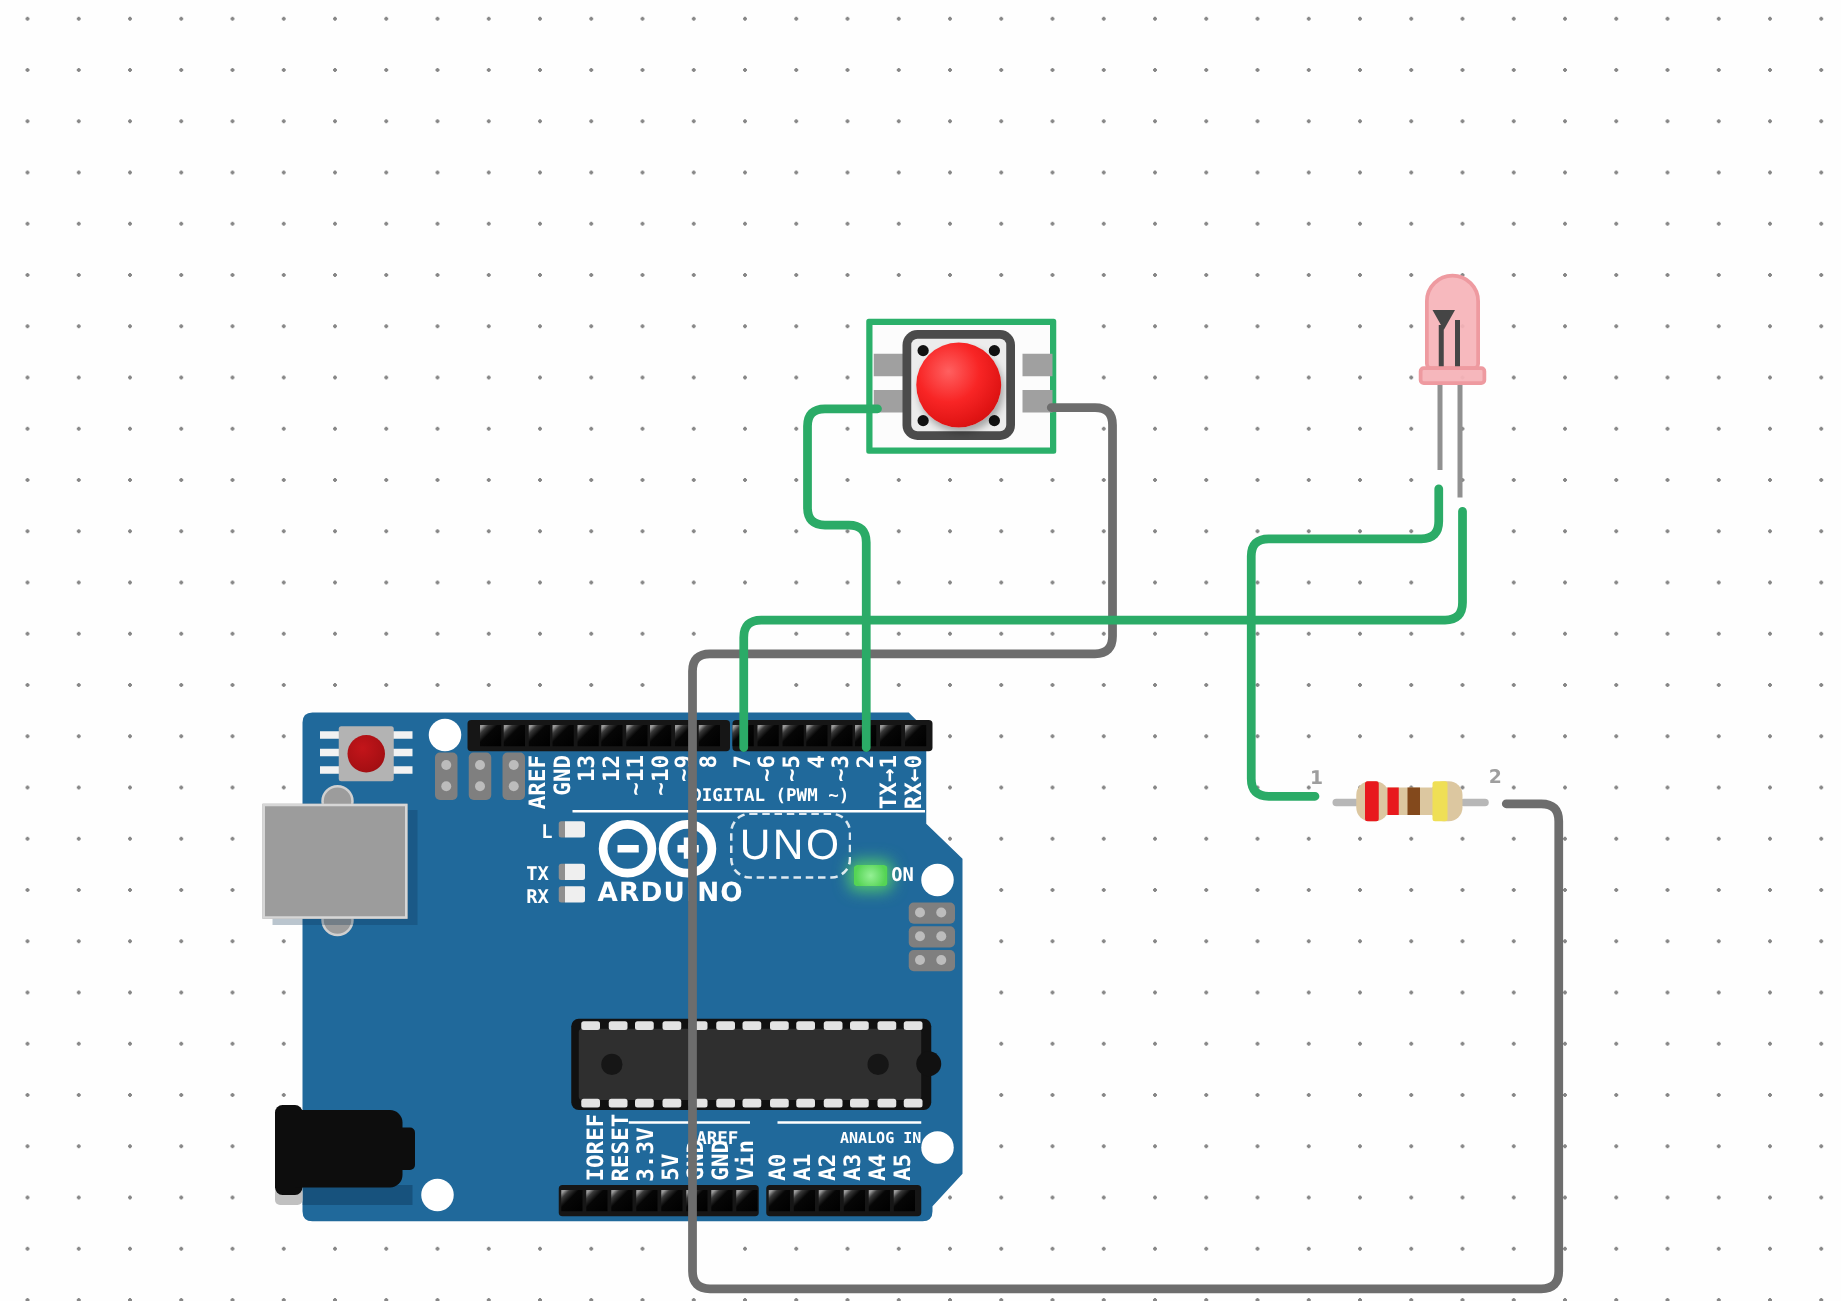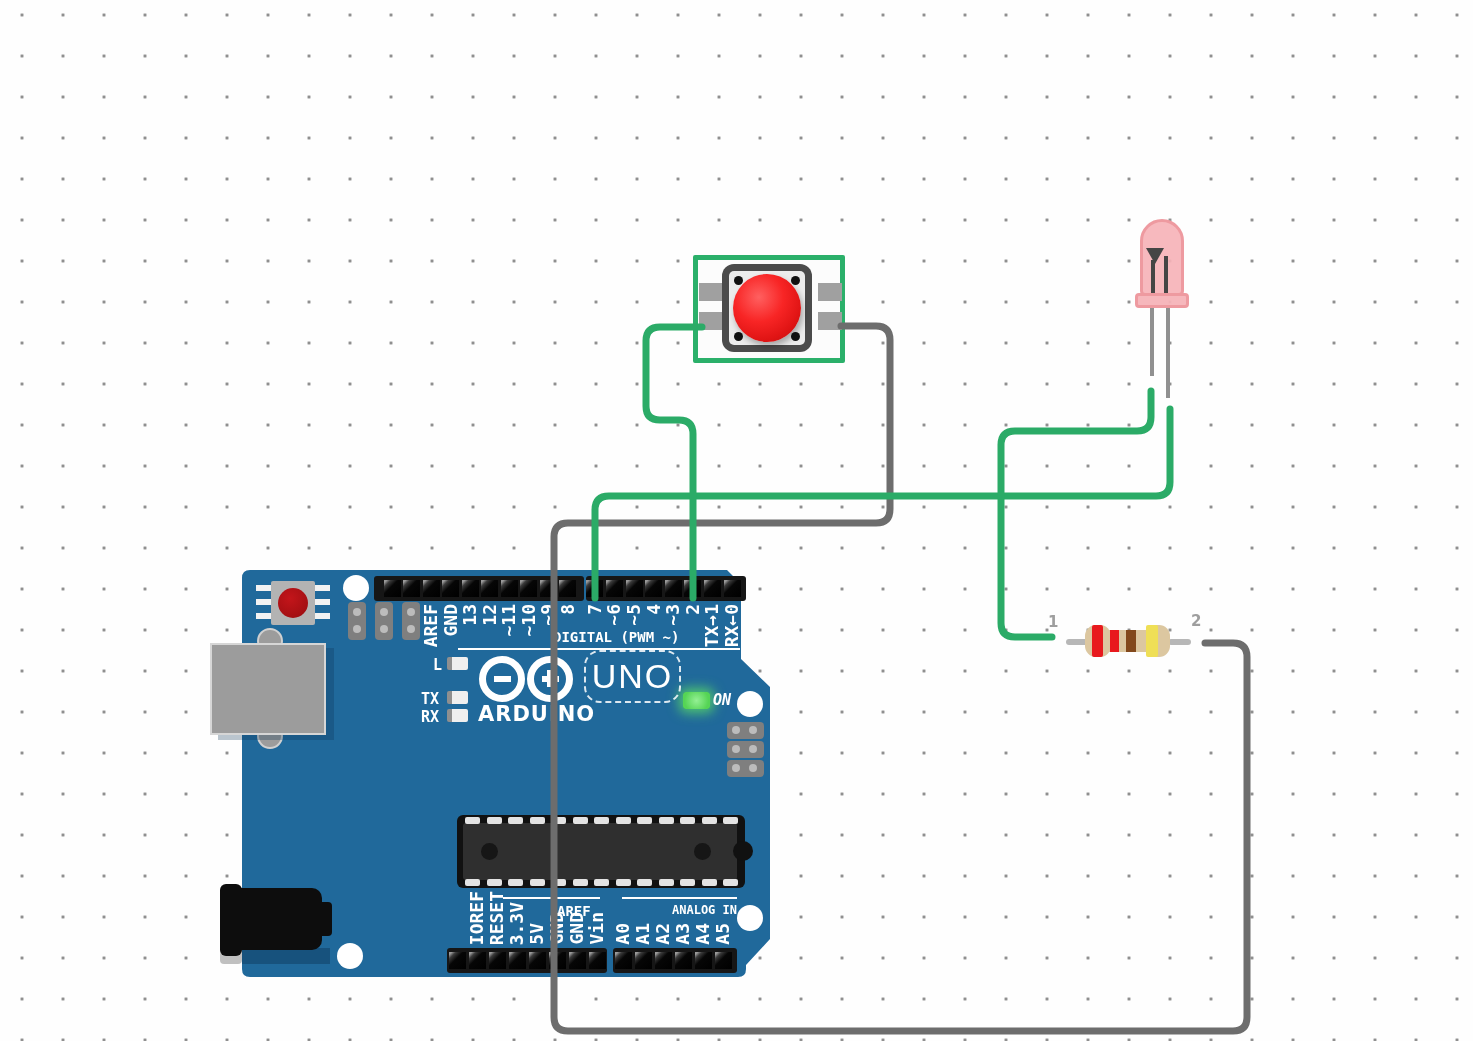--- a/index.html
+++ b/index.html
@@ -158,21 +158,21 @@
   <div class="btext" style="left:672px;top:903px;font-size:12px;">ANALOG IN</div>
 
   <div class="btext" style="left:433px;top:656px;font-size:15px;">L</div>
   <div class="ledrect" style="left:447px;top:657px;"></div>
   <div class="btext" style="left:421px;top:690px;font-size:15px;">TX</div>
   <div class="ledrect" style="left:447px;top:691px;"></div>
   <div class="btext" style="left:421px;top:708px;font-size:15px;">RX</div>
   <div class="ledrect" style="left:447px;top:709px;"></div>
 
   <div class="abs" style="left:683px;top:692px;width:27px;height:17px;border-radius:3px;background:radial-gradient(circle,#94f094 0%,#55d455 75%);box-shadow:0 0 12px 4px rgba(96,230,96,0.75);"></div>
-  <div class="btext" style="left:713px;top:691px;font-size:15px;font-style:italic;">ON</div>
+  <div class="btext" style="left:713px;top:691px;font-size:15px;">ON</div>
 
   <div class="logoc" style="left:479px;top:656px;"></div>
   <div class="logoc" style="left:527px;top:656px;"></div>
   <div class="abs" style="left:494px;top:676px;width:17px;height:6px;background:#fff;"></div>
   <div class="abs" style="left:542px;top:676px;width:17px;height:6px;background:#fff;"></div>
   <div class="abs" style="left:547px;top:670px;width:6px;height:17px;background:#fff;"></div>
   <div class="abs" style="left:584px;top:650px;width:97px;height:53px;border:2px dashed rgba(255,255,255,0.85);border-radius:16px;box-sizing:border-box;text-align:center;line-height:49px;color:#fff;font-size:34px;letter-spacing:2px;font-family:'Liberation Sans',sans-serif;">UNO</div>
   <div class="abs" style="left:478px;top:702px;color:#fff;font-size:21px;font-weight:bold;letter-spacing:1px;font-family:'DejaVu Sans',sans-serif;">ARDUINO</div>
 
   <div id="chip">

